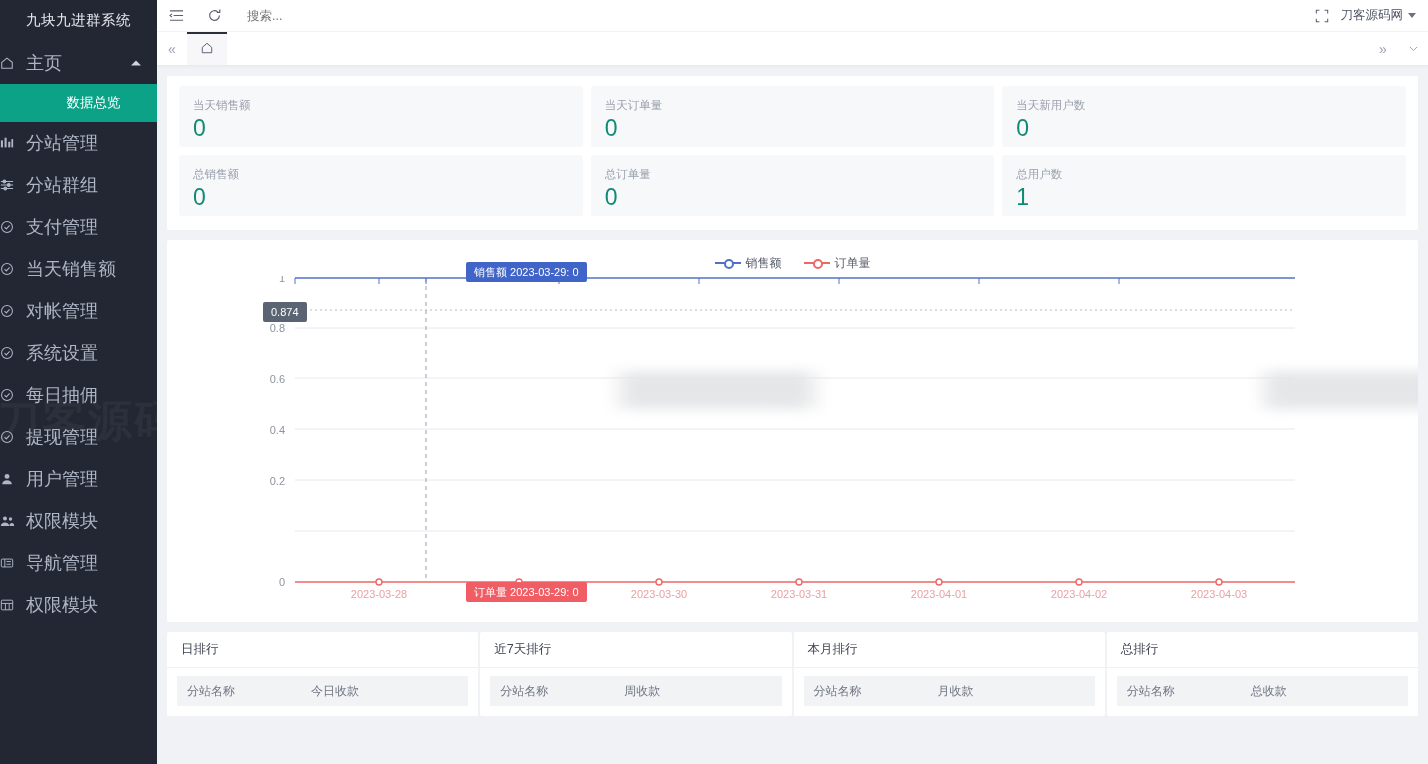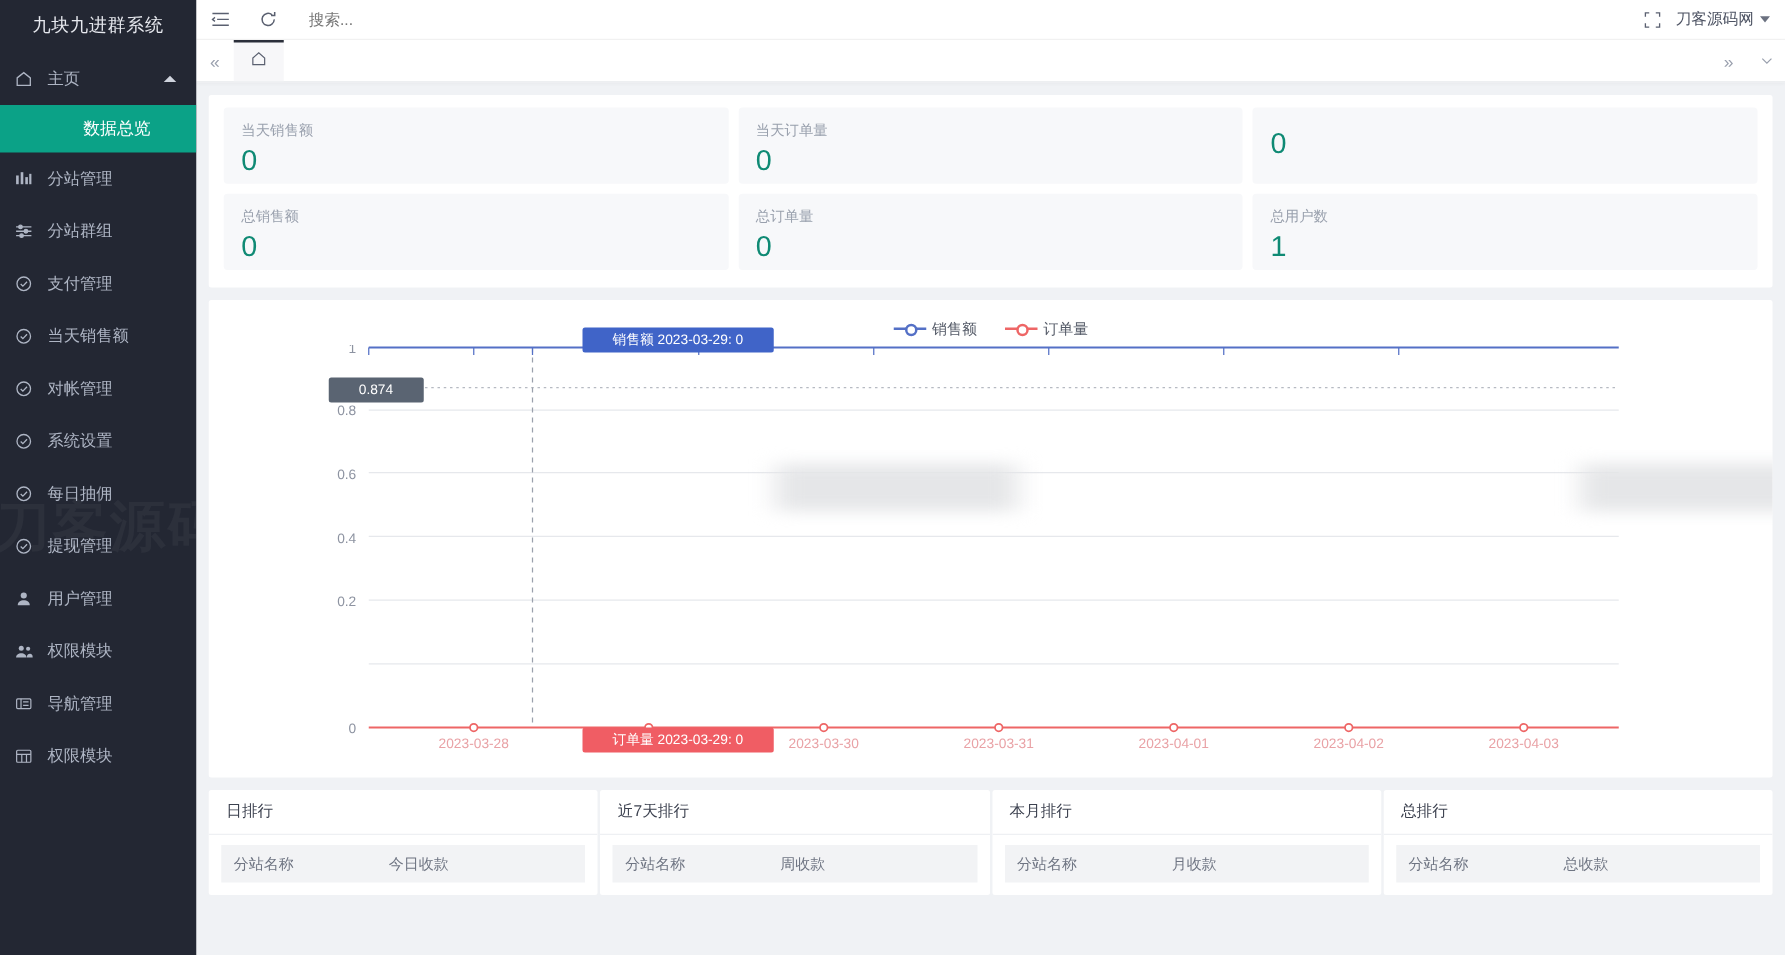--- a/index.html
+++ b/index.html
@@ -25,23 +25,22 @@
     color: #e6e8ee;
     font-size: 14.5px;
     letter-spacing: .5px;
     margin-top: 0;
     padding-top: 8px;
   }
   .nav { margin-top: 10px; }
   .nav-item {
     height: 42px;
     display: flex; align-items: center;
-    padding-left: 12px;
     color: #aeb5c4;
-    font-size: 13px;
+    font-size: 18px;
     position: relative;
     cursor: pointer;
     user-select: none;
   }
   .nav-item .ico {
     width: 20px; height: 16px;
     display: inline-flex; align-items: center; justify-content: flex-start;
     margin-right: 6px;
     color: #aeb5c4;
     flex: 0 0 20px;
@@ -189,21 +188,21 @@
     border: 2px solid currentColor; background: #fff;
   }
 
   .plot { position: relative; height: 330px; margin: 0 18px 0 0; }
   .plot svg { position: absolute; left: 0; top: 0; }
 
   .tip {
     position: absolute;
     font-size: 11px;
     color: #fff;
-    padding: 3px 24px;
+    padding: 3px 8px;
     border-radius: 2px;
     white-space: nowrap;
     line-height: 14px;
   }
   .tip-blue { background: #4064c8; }
   .tip-red  { background: #f05d64; }
   .tip-axis { background: #5a6472; }
 
   .blur-wm {
     position: absolute;
@@ -449,20 +448,21 @@
         <div class="stats-grid">
           <div class="stat">
             <div class="lbl">当天销售额</div>
             <div class="val">0</div>
           </div>
           <div class="stat">
             <div class="lbl">当天订单量</div>
             <div class="val">0</div>
           </div>
           <div class="stat">
+            <div class="lbl">当天新用户数</div>
             <div class="val">0</div>
           </div>
           <div class="stat">
             <div class="lbl">总销售额</div>
             <div class="val">0</div>
           </div>
           <div class="stat">
             <div class="lbl">总订单量</div>
             <div class="val">0</div>
           </div>

